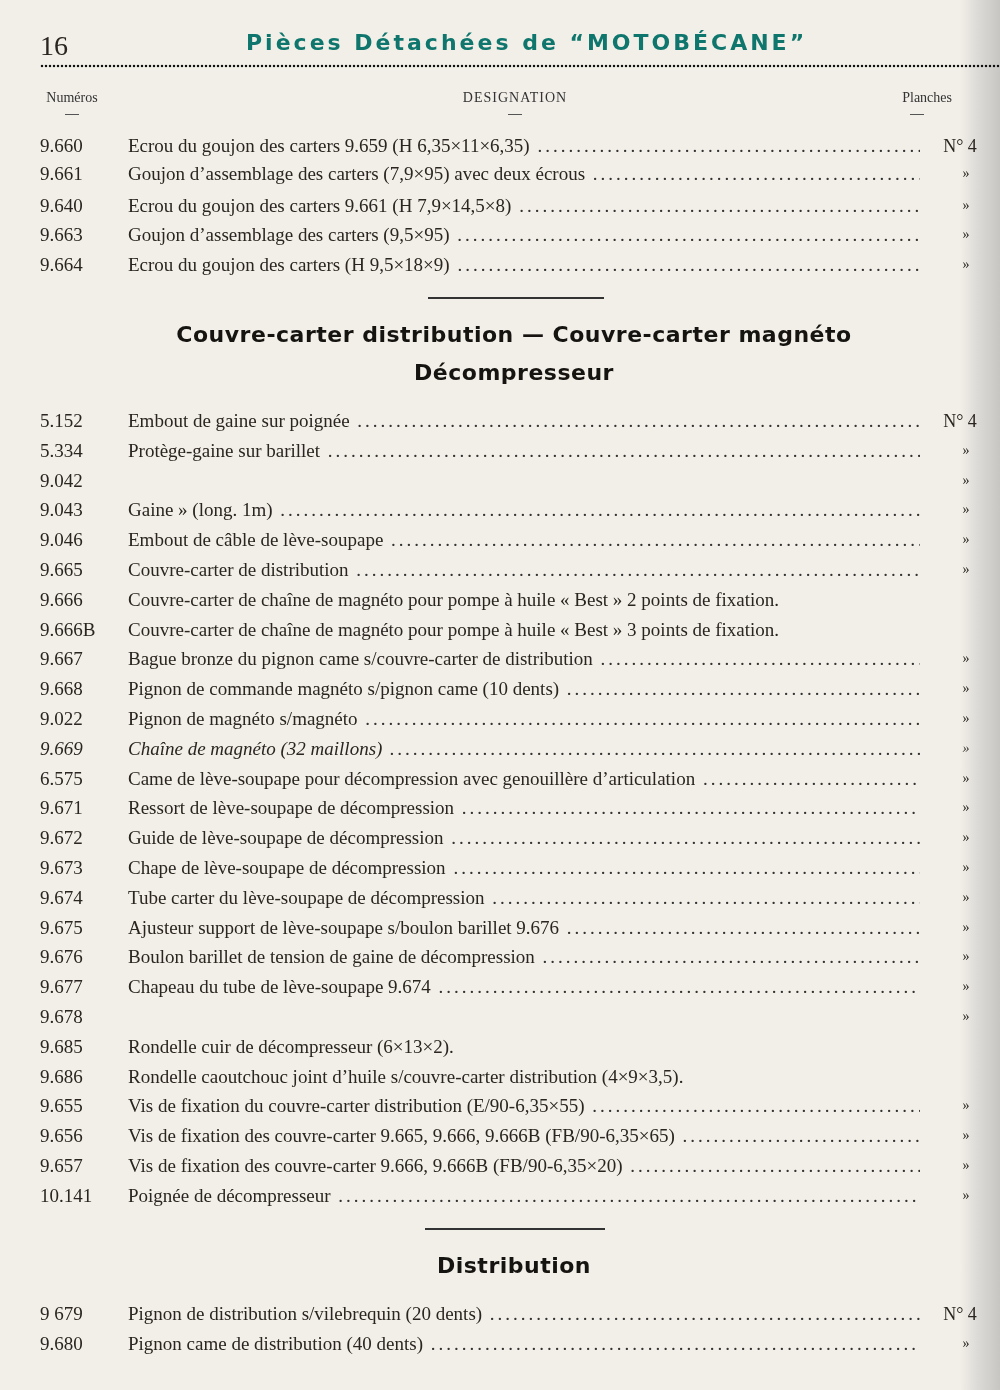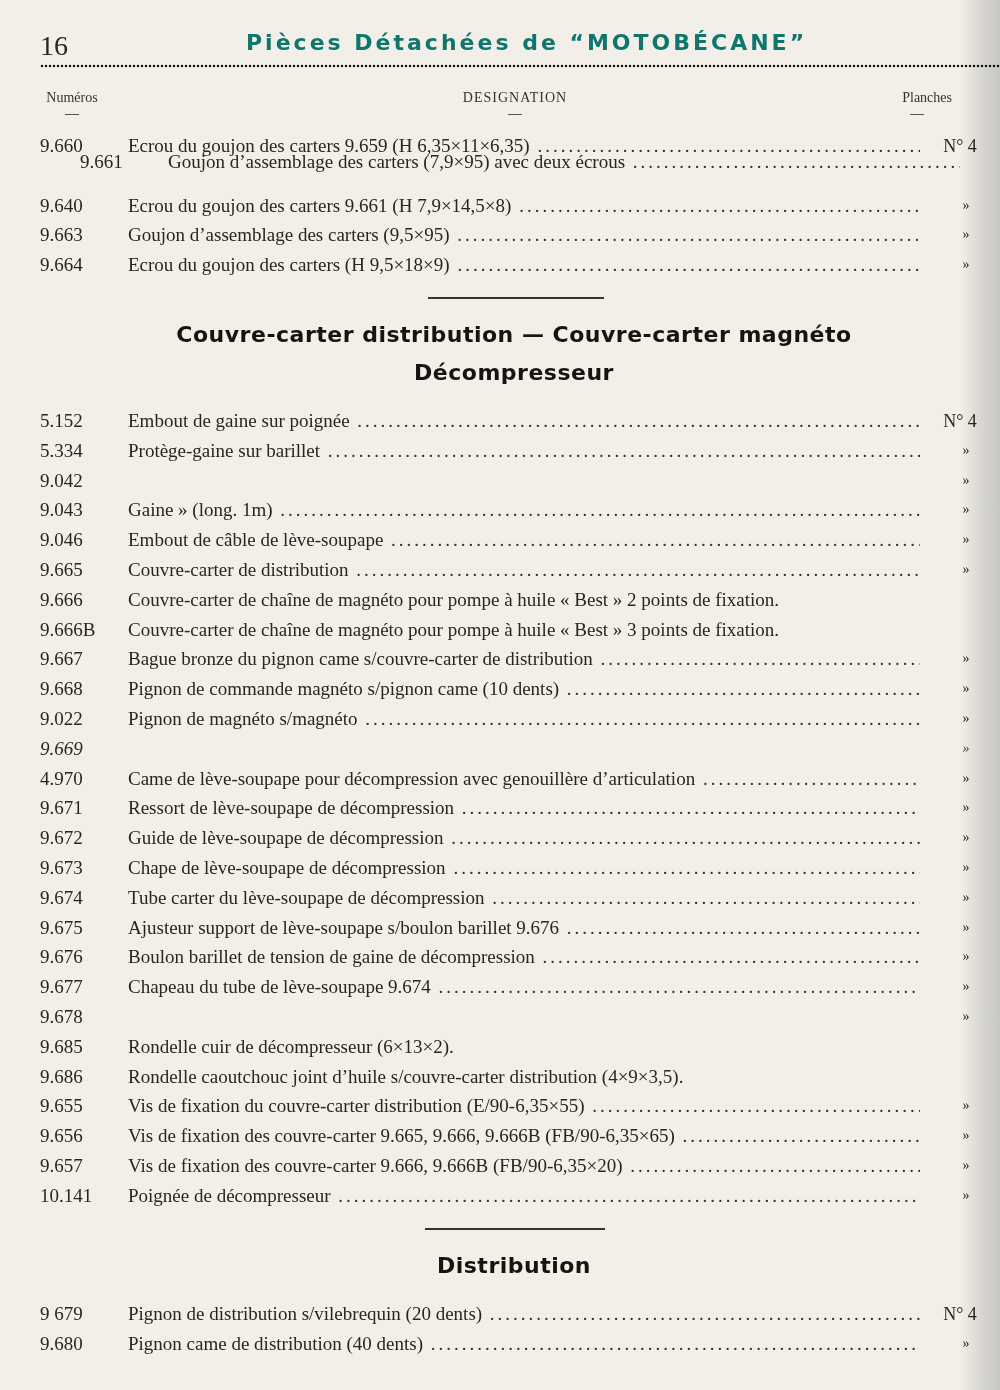--- a/index.html
+++ b/index.html
@@ -75,21 +75,21 @@
     <span class="dash"></span>
   </div>
 </div>
 
 <div id="content">
     <div class="row" style="top: 131px;">
       <span class="num">9.660</span>
       <span class="desc">Ecrou du goujon des carters 9.659 (H 6,35×11×6,35)</span>
       <span class="pl">N° 4</span>
     </div>
-    <div class="row" style="top: 147px; margin-left: 40px;">
+    <div class="row" style="top: 159px;">
       <span class="num">9.661</span>
       <span class="desc">Goujon d’assemblage des carters (7,9×95) avec deux écrous</span>
       <span class="pl ditto">»</span>
     </div>
     <div class="row" style="top: 190.6px;">
       <span class="num">9.640</span>
       <span class="desc">Ecrou du goujon des carters 9.661 (H 7,9×14,5×8)</span>
       <span class="pl ditto">»</span>
     </div>
     <div class="row" style="top: 220.4px;">
@@ -154,24 +154,25 @@
       <span class="desc">Pignon de commande magnéto s/pignon came (10 dents)</span>
       <span class="pl ditto">»</span>
     </div>
     <div class="row" style="top: 704px;">
       <span class="num">9.022</span>
       <span class="desc">Pignon de magnéto s/magnéto</span>
       <span class="pl ditto">»</span>
     </div>
     <div class="row" style="top: 733.8px; font-style: italic;">
       <span class="num">9.669</span>
+      <span class="desc">Chaîne de magnéto (32 maillons)</span>
       <span class="pl ditto">»</span>
     </div>
     <div class="row" style="top: 763.6px;">
-      <span class="num">4.970</span>
+      <span class="num">6.575</span>
       <span class="desc">Came de lève-soupape pour décompression avec genouillère d’articulation</span>
       <span class="pl ditto">»</span>
     </div>
     <div class="row" style="top: 793.4px;">
       <span class="num">9.671</span>
       <span class="desc">Ressort de lève-soupape de décompression</span>
       <span class="pl ditto">»</span>
     </div>
     <div class="row" style="top: 823.2px;">
       <span class="num">9.672</span>

